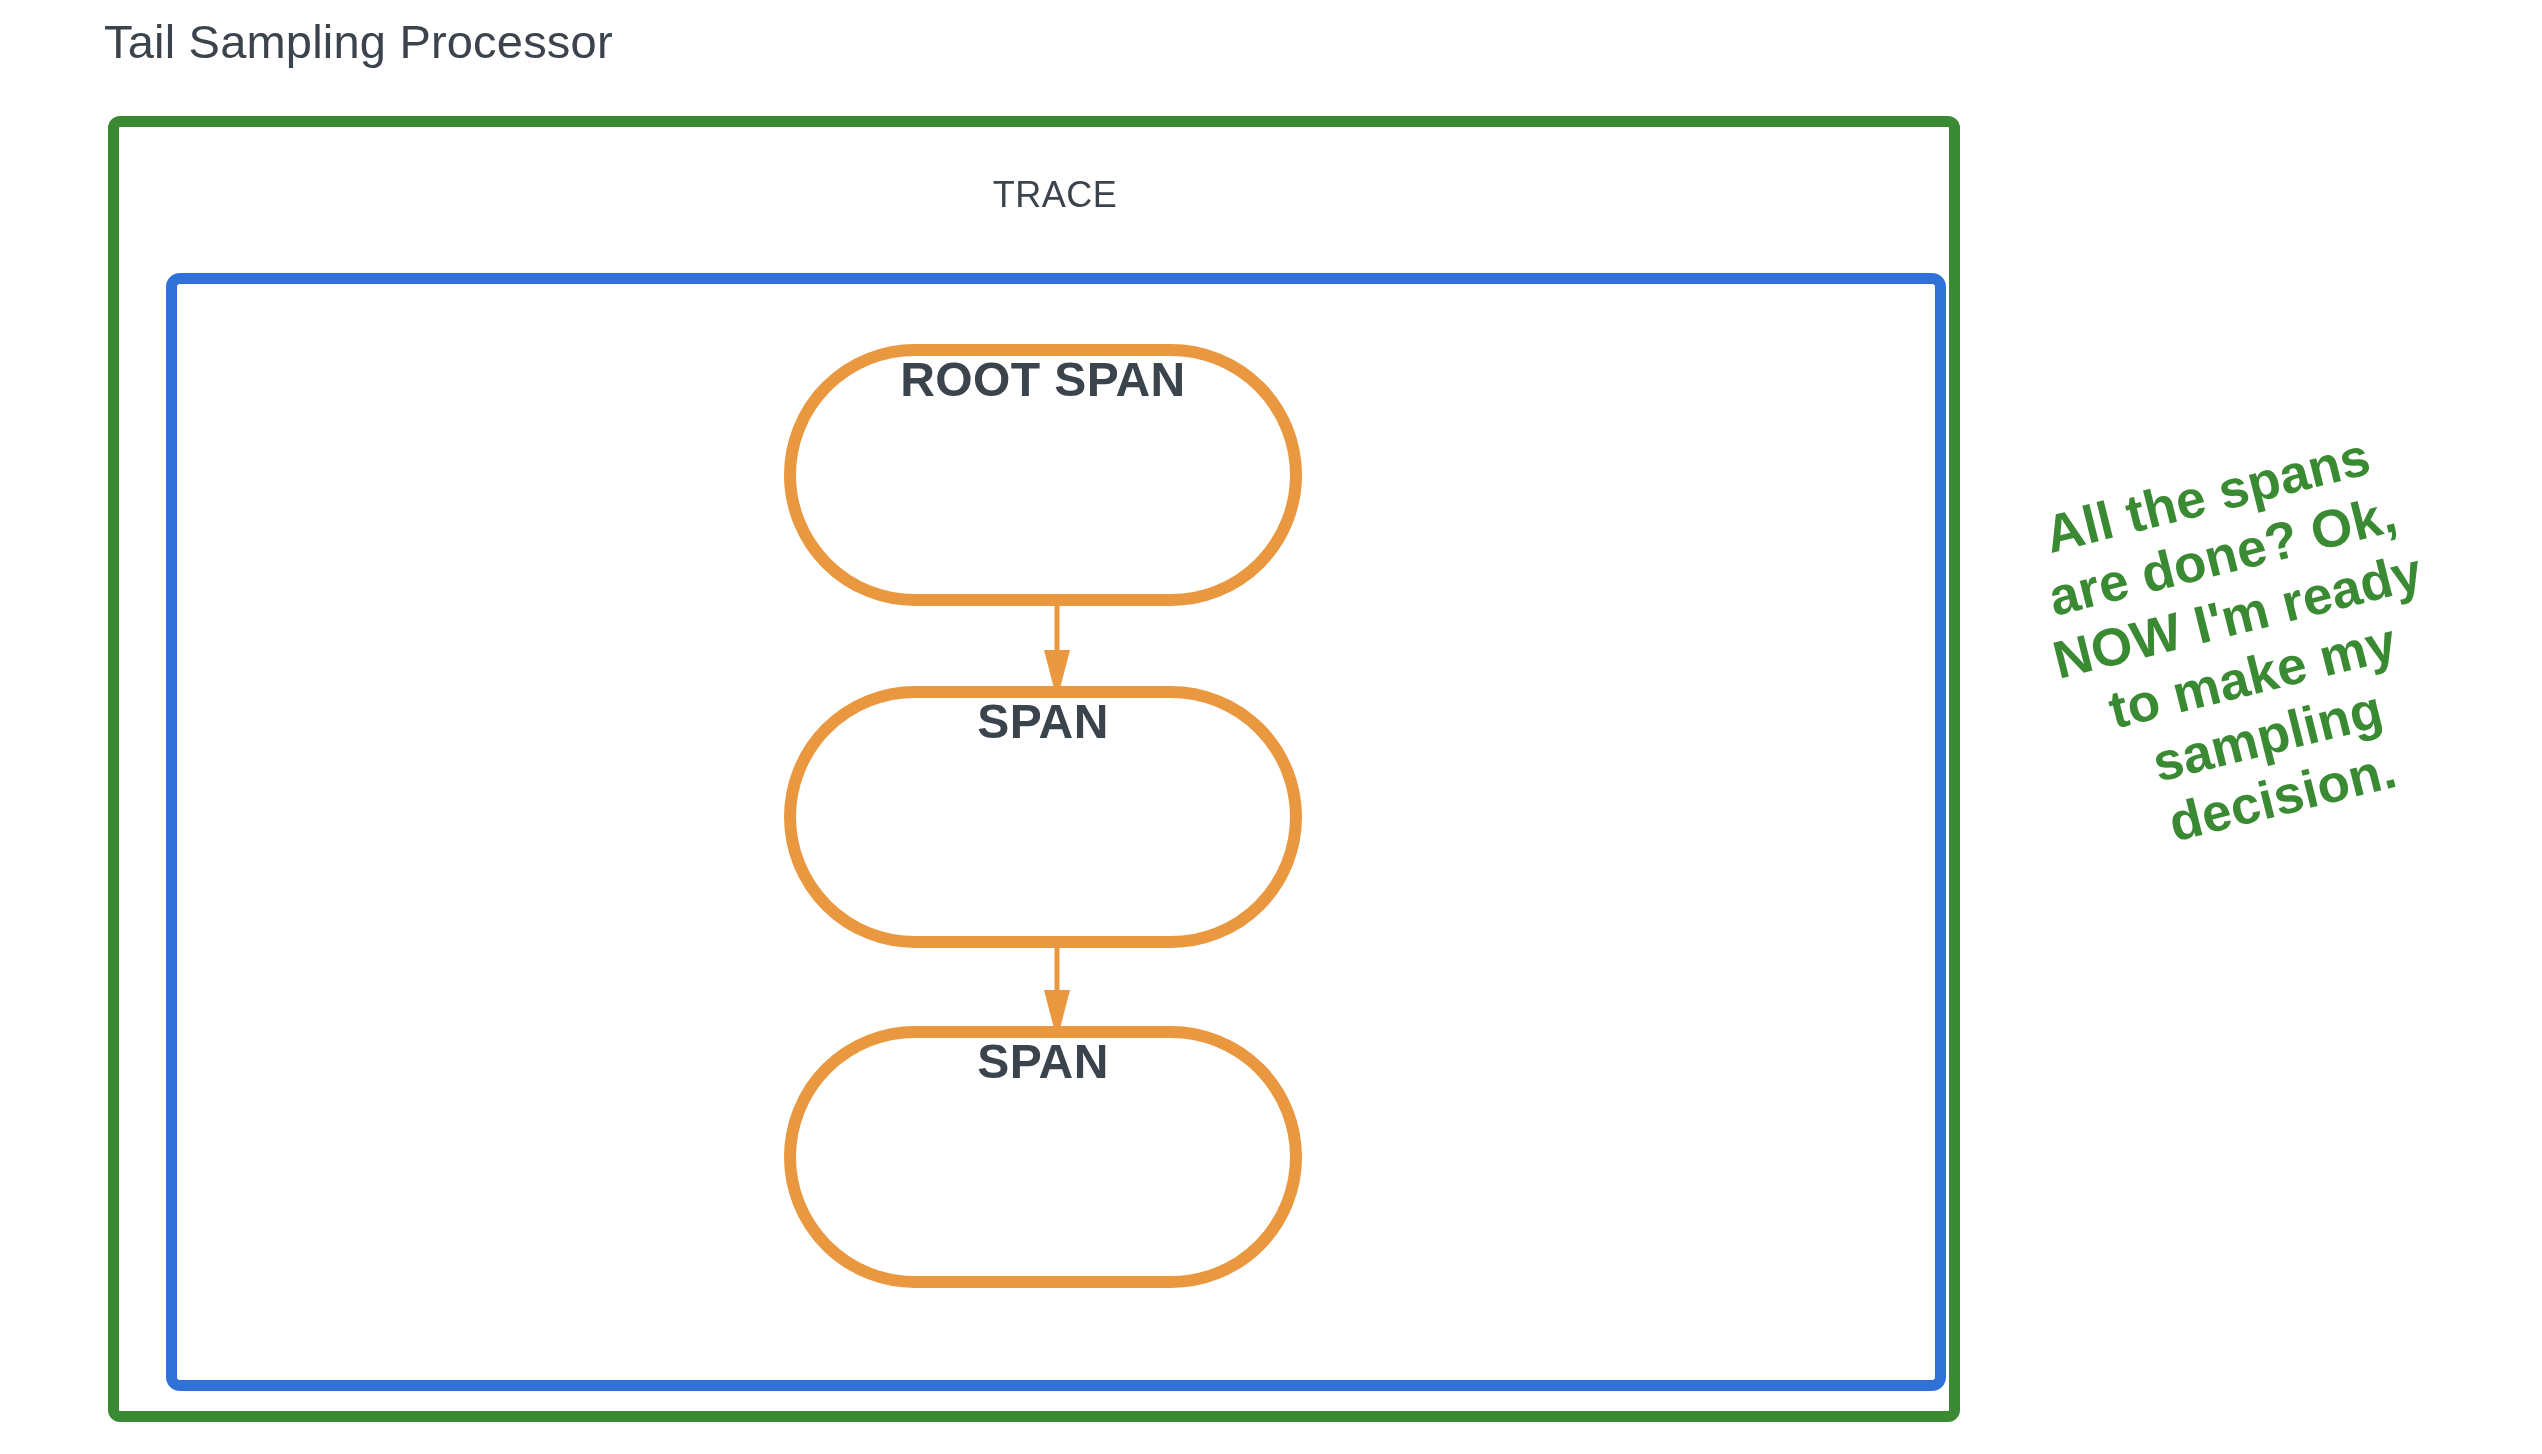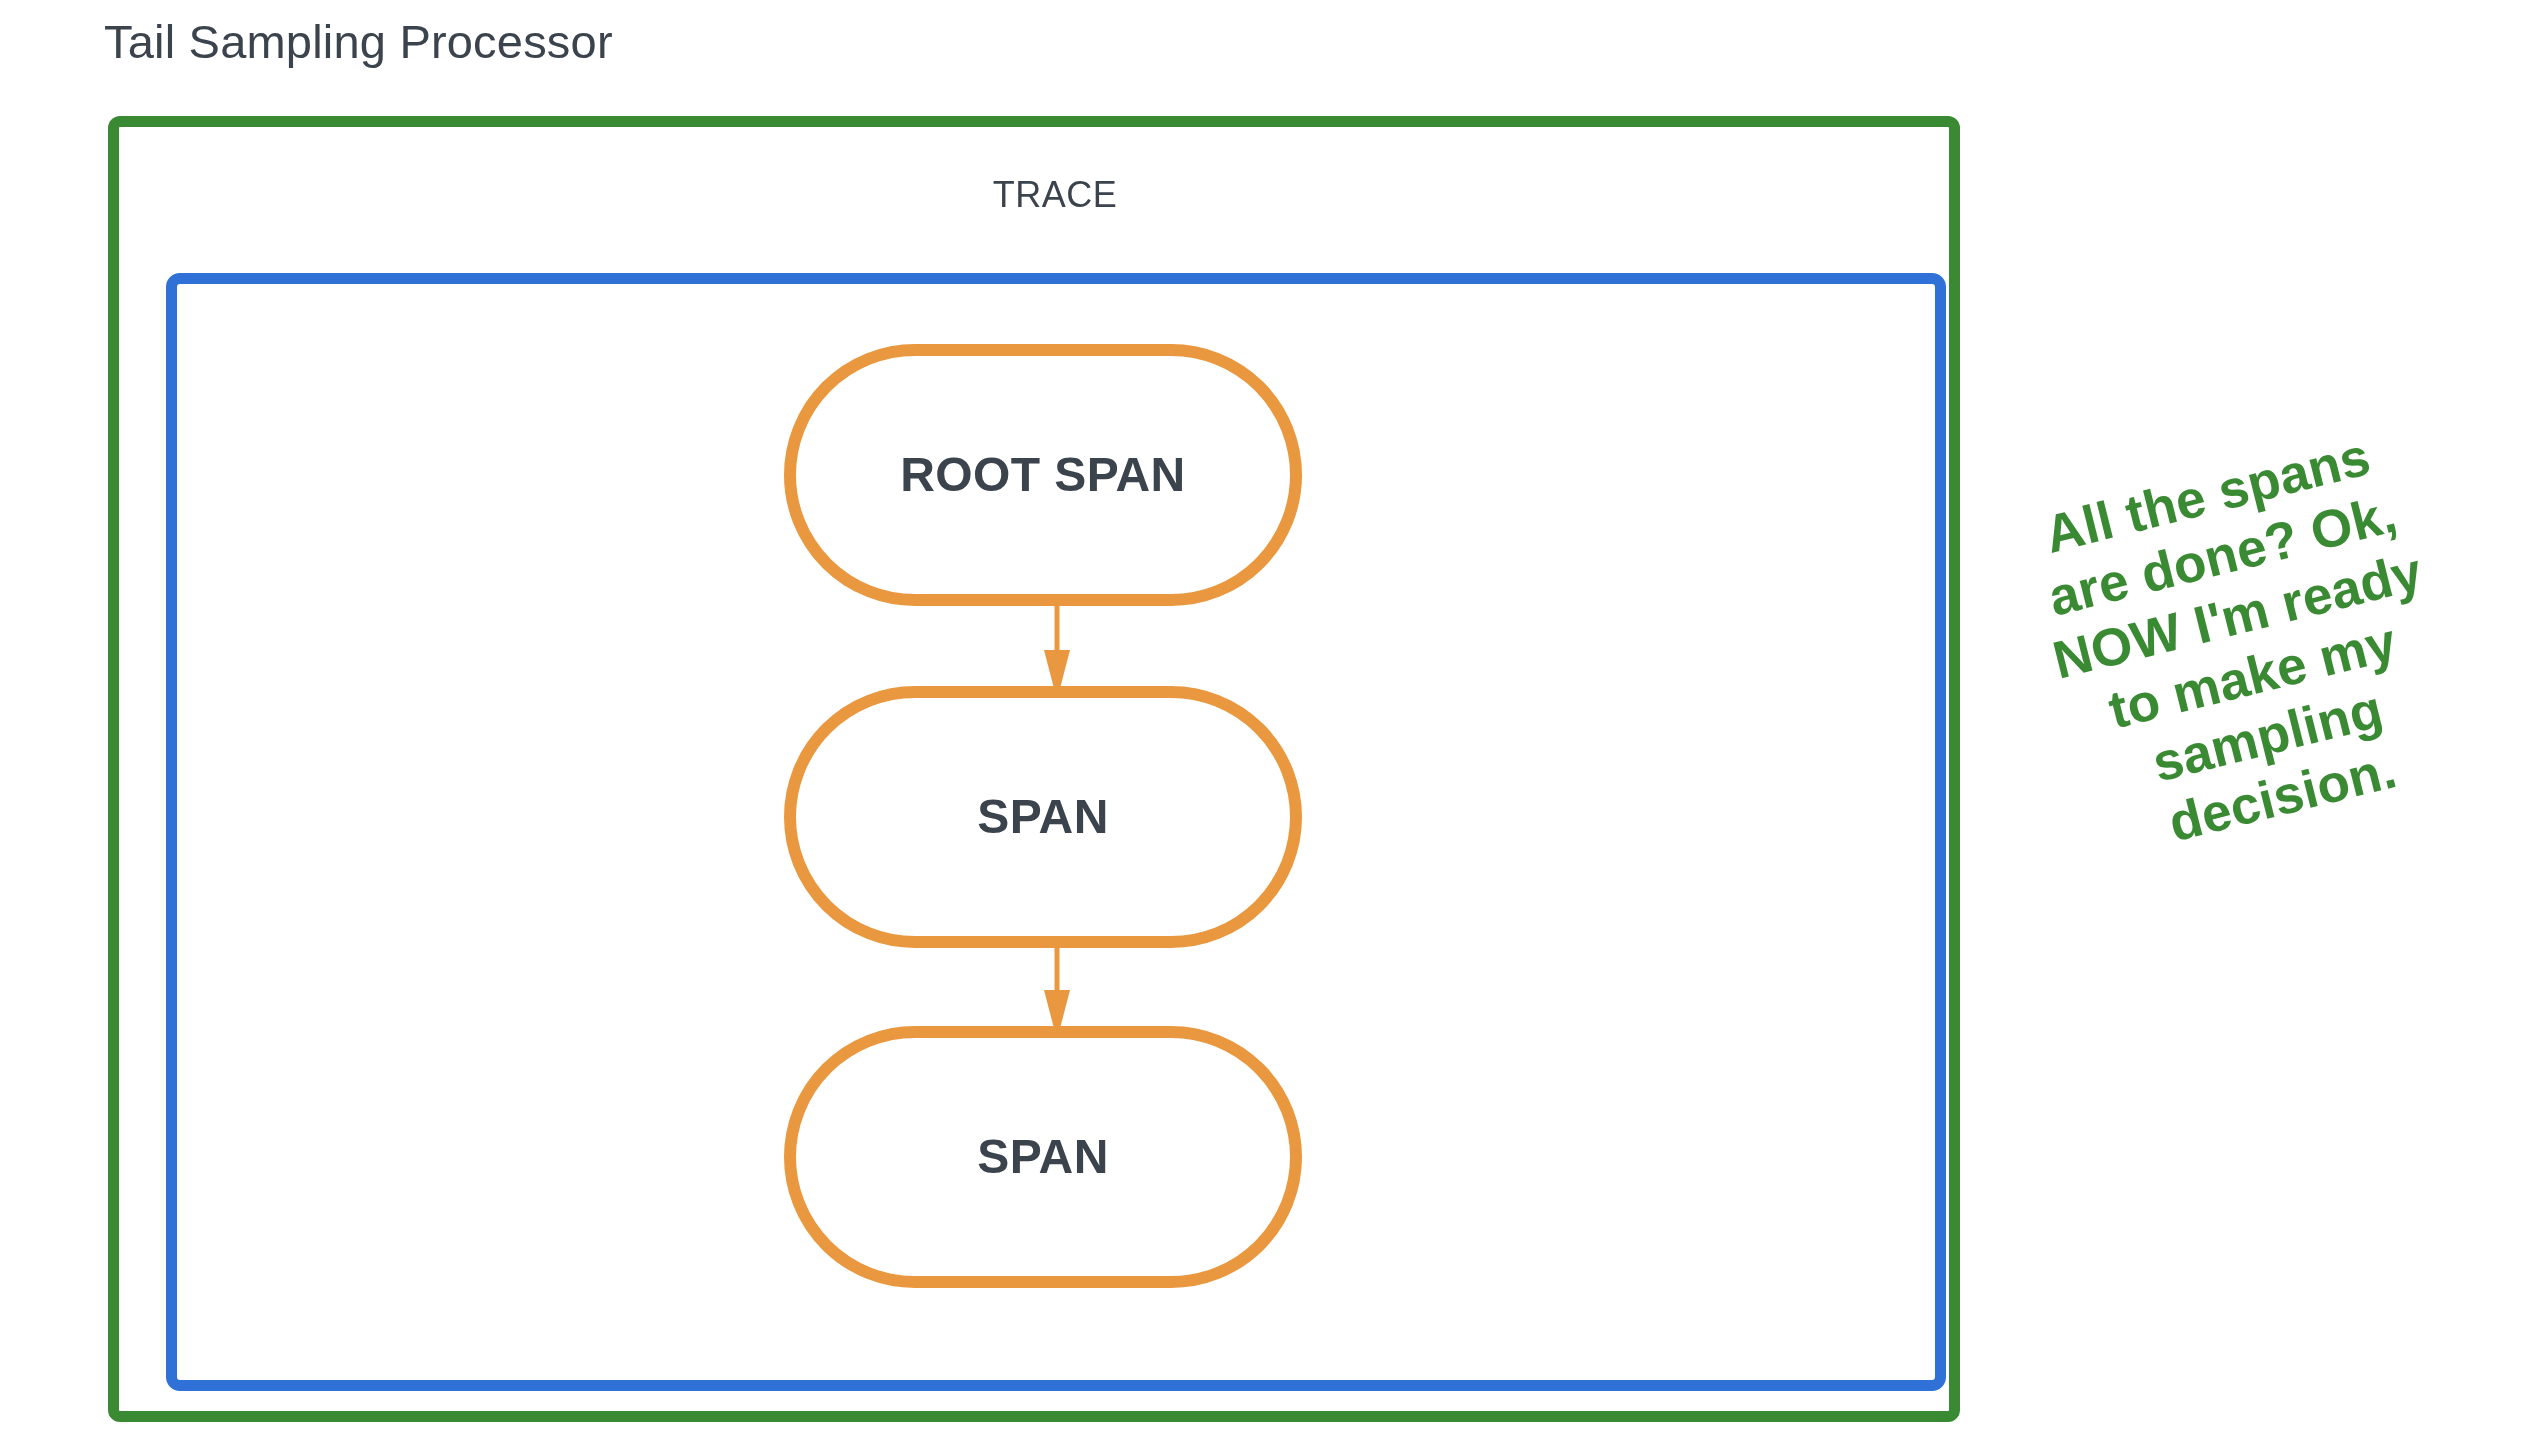--- a/index.html
+++ b/index.html
@@ -89,21 +89,20 @@
   .span-node {
     position: absolute;
     left: 0;
     width: 518px;
     height: 262px;
     box-sizing: border-box;
     border: 12px solid #e9983f;
     border-radius: 131px;
     background: #ffffff;
     display: flex;
-    align-items: center;
     justify-content: center;
   }
   .span-node.n0 { top: 0px; }
   .span-node.n1 { top: 342px; }
   .span-node.n2 { top: 682px; }
 
   .span-label {
     font-size: 48px;
     font-weight: 700;
     color: #3b434d;

